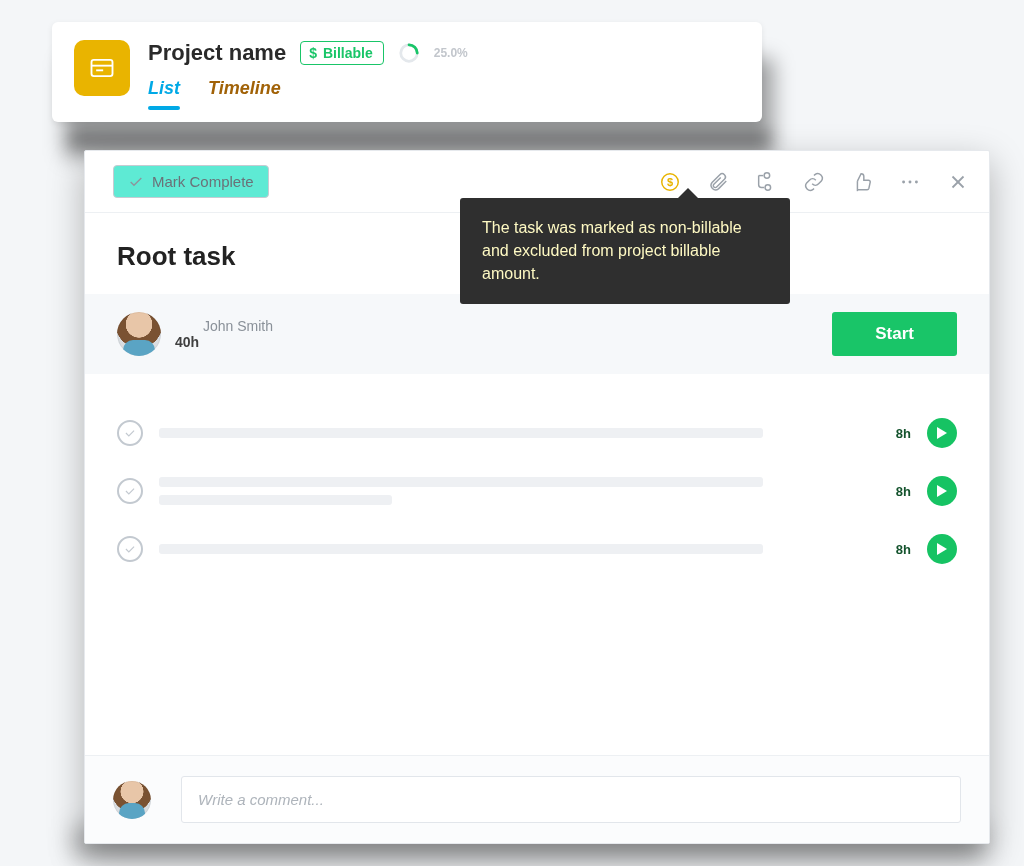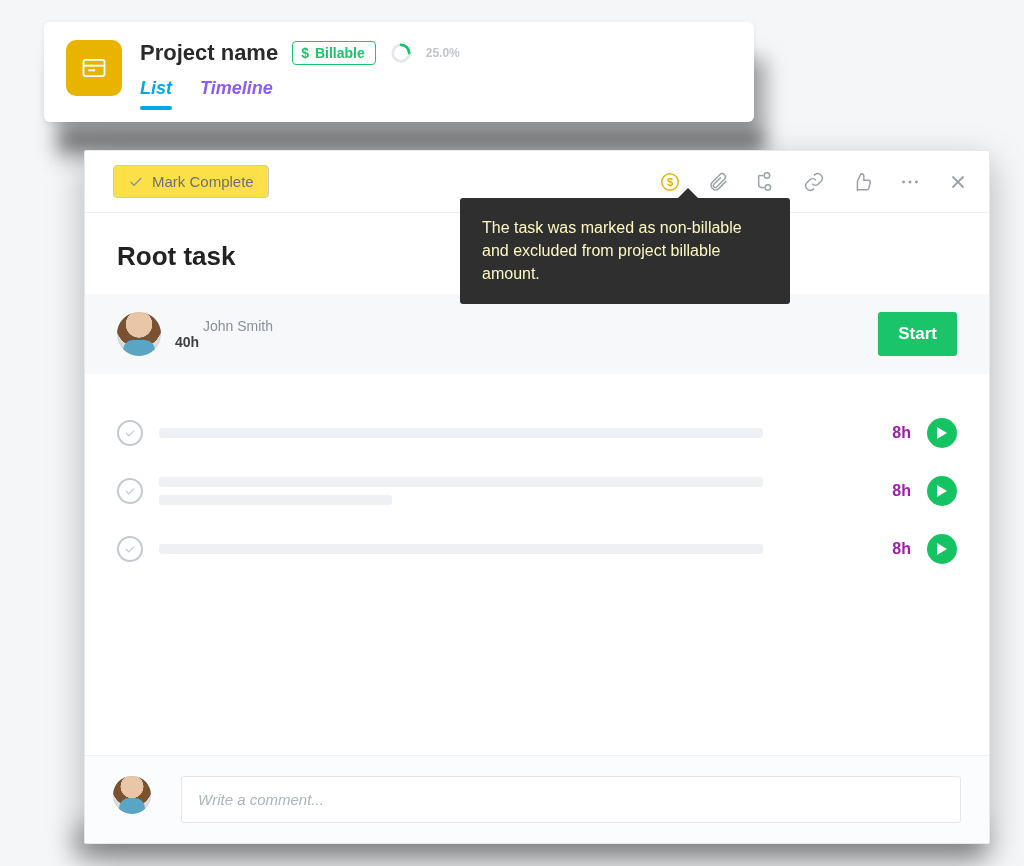--- a/index.html
+++ b/index.html
@@ -7,21 +7,21 @@
     width: 1024px;
     height: 866px;
     background: #f4f6f8;
     position: relative;
     overflow: hidden;
   }
 
   
   .project-card {
     position: absolute;
-    left: 44px; top: 22px;
+    left: 52px; top: 22px;
     width: 710px; height: 100px;
     background: #fff;
     border-radius: 6px;
     box-shadow: 0 2px 6px rgba(0,0,0,.08);
     display: flex;
     align-items: flex-start;
     padding: 18px 22px 0 22px;
   }
   .project-card .shadow-block {
     position: absolute;
@@ -62,21 +62,21 @@
   }
   .billable-badge .dollar { font-weight:700; }
   .progress-ring {
     width: 22px; height: 22px;
     position: relative;
   }
   .progress-ring svg { width:22px; height:22px; }
   .progress-text { font-size: 12px; font-weight: 600; color: #c2c6cc; }
 
   .tabs-row { display:flex; gap:28px; margin-top: 12px; font-size: 18px; font-weight:600;font-style:italic;}
-  .tab-item { color:#8b5cf6; cursor:pointer; padding-bottom:10px; position:relative;}
+  .tab-item { color:#a16207; cursor:pointer; padding-bottom:10px; position:relative;}
   .tab-item.active { color:#00a9e6; }
   .tab-item.active::after{
     content:""; position:absolute; left:0; right:0; bottom:-1px;
     height:4px; background:#00a9e6; border-radius:2px; width:32px; margin:0 auto;
   }
 
   
   .task-panel {
     position:absolute;
     left: 84px; top: 150px;
@@ -98,21 +98,21 @@
 
   .task-toolbar {
     height: 62px;
     border-bottom:1px solid #edf0f3;
     display:flex; align-items:center;
     padding: 0 20px 0 28px;
   }
   .mark-complete {
     border:1.5px solid #c6cbd2;
     color:#6b7178;
-    background:#fde047;
+    background:#5eead4;
     font-size:15px; font-weight:500;
     padding:7px 14px;
     border-radius:4px;
     display:inline-flex; align-items:center; gap:8px;
     cursor:pointer;
   }
   .toolbar-icons { margin-left:auto; display:flex; align-items:center; gap:26px; }
   .ticon { width:22px; height:22px; display:flex; align-items:center; justify-content:center; color:#9aa1a9; cursor:pointer;}
   .ticon svg { width:22px; height:22px; stroke:currentColor; fill:none; stroke-width:1.6; }
   .ticon.billable { color:#e8b400; }
@@ -140,50 +140,50 @@
     content:""; position:absolute; left:6px; right:6px; bottom:-6px; height:22px;
     background:#5aa4c4; border-radius:10px 10px 0 0;
   }
   .assignee-meta .name { font-size:14px; color:#8a9199;margin-left:28px; }
   .assignee-meta .hours { font-size:14px; color:#404040; font-weight:600; }
   .start-btn {
     margin-left:auto;
     background:#19c568; color:#fff;
     border:none; border-radius:3px;
     font-size:17px; font-weight:600;
-    padding:12px 20px;
+    padding:12px 43px;
     cursor:pointer;
   }
 
   .subtasks { margin-top: 44px; display:flex; flex-direction:column; gap:28px; }
   .subtask-row { display:flex; align-items:center; gap:16px; }
   .check-circle {
     width:26px; height:26px; border-radius:50%;
     border:2px solid #c3c9d0;
     display:flex; align-items:center; justify-content:center;
     color:#c3c9d0;
   }
   .sk-lines { flex:1; display:flex; flex-direction:column; gap:8px; }
   .sk-line { height:10px; border-radius:3px; background:#eef0f3; }
   .sk-line.w1 { width:88%; }
   .sk-line.w2 { width:34%; }
-  .subtask-hours { font-size:16px; font-weight:700; color:#a21caf; width:50px; text-align:right; }
+  .subtask-hours { font-size:13px; font-weight:700; color:#14532d; width:50px; text-align:right; }
   .play-btn {
     width:30px; height:30px; border-radius:50%; background:#16c363;
     display:flex; align-items:center; justify-content:center;
     cursor:pointer;
   }
   .play-btn svg { width:12px; height:12px; fill:#fff; }
 
   .comment-area {
     position:absolute; left:0; right:0; bottom:0;
     border-top:1px solid #edf0f3;
     background:#fbfcfd;
     padding:20px 28px;
-    display:flex; align-items:flex-start; gap:16px;margin-top:20px;
+    display:flex; align-items:center; gap:16px;margin-top:20px;
   }
   .comment-avatar { width:38px; height:38px; }
   .comment-input {
     flex:1;
     border:1px solid #e2e6eb;
     background:#fff;
     border-radius:3px;
     padding:14px 16px;
     font-size:15px;
     color:#333;

